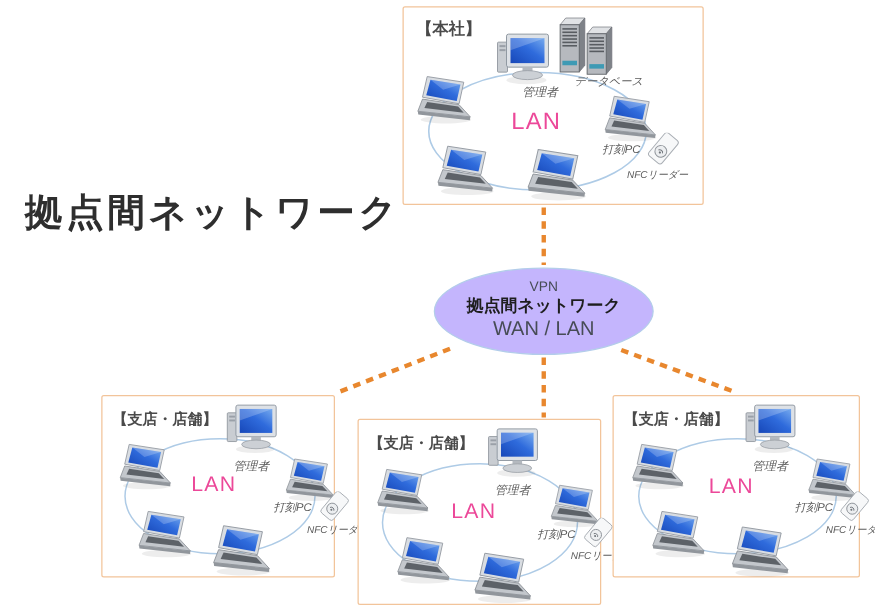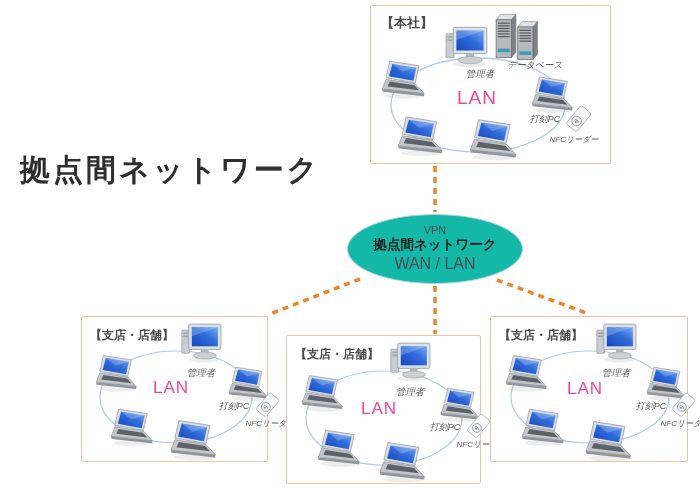--- a/index.html
+++ b/index.html
@@ -10,21 +10,21 @@
   .headline1{left:20px;top:150px;font-size:30px;font-weight:600;color:#2e2e2e;letter-spacing:3px;white-space:nowrap;}
   .headline2{left:7px;top:196px;font-size:42px;font-weight:600;color:#2b2b2b;letter-spacing:-1px;white-space:nowrap;}
   
   .site-box{border:1.5px solid #f2c49a;border-radius:2px;background:#ffffff;box-sizing:border-box;}
   .box-title{position:absolute;color:#4a4a4a;font-weight:600;white-space:nowrap;}
   .lbl{position:absolute;color:#5a5a5a;text-align:center;white-space:nowrap;font-style:italic;}
   .lan-lbl{position:absolute;color:#ec4899;letter-spacing:1px;text-align:left;}
   .ring{position:absolute;pointer-events:none;}
   .icon{position:absolute;}
   
-  .hub{left:347px;top:214px;width:176px;height:70px;background:#14b8a6;border:1px solid #b3cdea;
+  .hub{left:347px;top:214px;width:176px;height:70px;background:#c4b5fd;border:1px solid #b3cdea;
        border-radius:50%;display:flex;flex-direction:column;align-items:center;justify-content:center;
        text-align:center;line-height:1.25;z-index:3;box-sizing:border-box;}
   .hub .l1{font-size:11px;color:#474c56;}
   .hub .l2{font-size:13.5px;font-weight:700;color:#1e1e1e;}
   .hub .l3{font-size:16px;color:#474c56;}
   .connectors{left:0;top:0;z-index:1;pointer-events:none;}
   .site-box{z-index:2;}
   svg{display:block;}
 </style>
 </head>
@@ -103,21 +103,21 @@
   </svg>
 
   <div class="abs headline1">拠点間ネットワーク</div>
 
   <div class="abs hub">
     <div class="l1">VPN</div>
     <div class="l2">拠点間ネットワーク</div>
     <div class="l3">WAN / LAN</div>
   </div>
 
-  <div class="abs site-box" style="left:322px;top:5px;width:241px;height:159px;margin-left:48px;">
+  <div class="abs site-box" style="left:322px;top:5px;width:241px;height:159px;">
     <svg class="ring" style="left:0;top:0;" width="241" height="159">
       <ellipse cx="107" cy="99" rx="87" ry="47" fill="none" stroke="#aecbe6" stroke-width="1.3"></ellipse>
     </svg>
     <div class="box-title" style="left:10px;top:8px;font-size:13px;">【本社】</div>
     <svg class="icon" style="left:71px;top:18px;" width="48" height="45">
         <use href="#sym-desktop"></use>
       </svg>
     <div class="lbl" style="left:80px;top:62px;width:58px;font-size:9.5px;">管理者</div>
     <svg class="icon" style="left:119px;top:3px;" width="59" height="54">
         <use href="#sym-server"></use>

